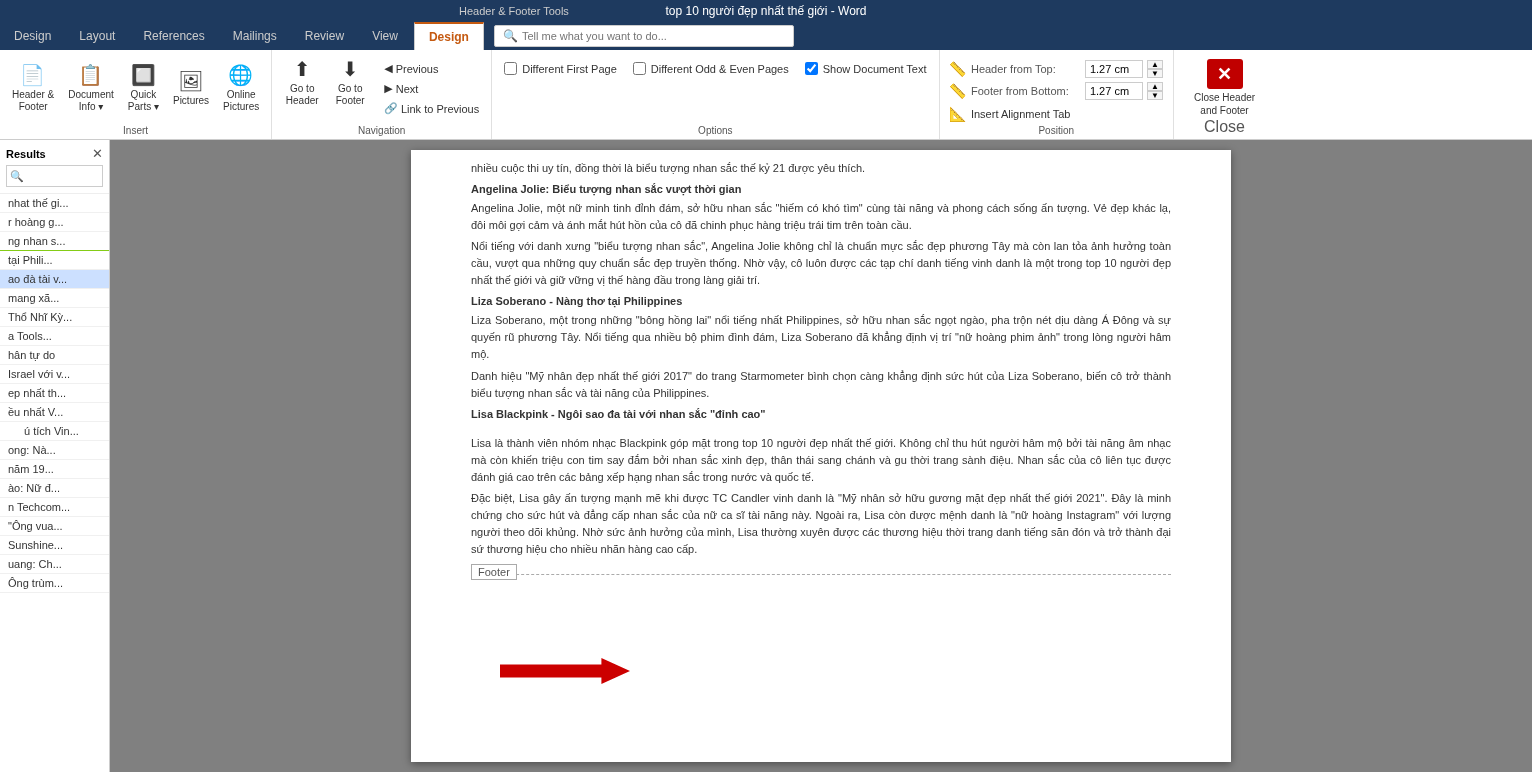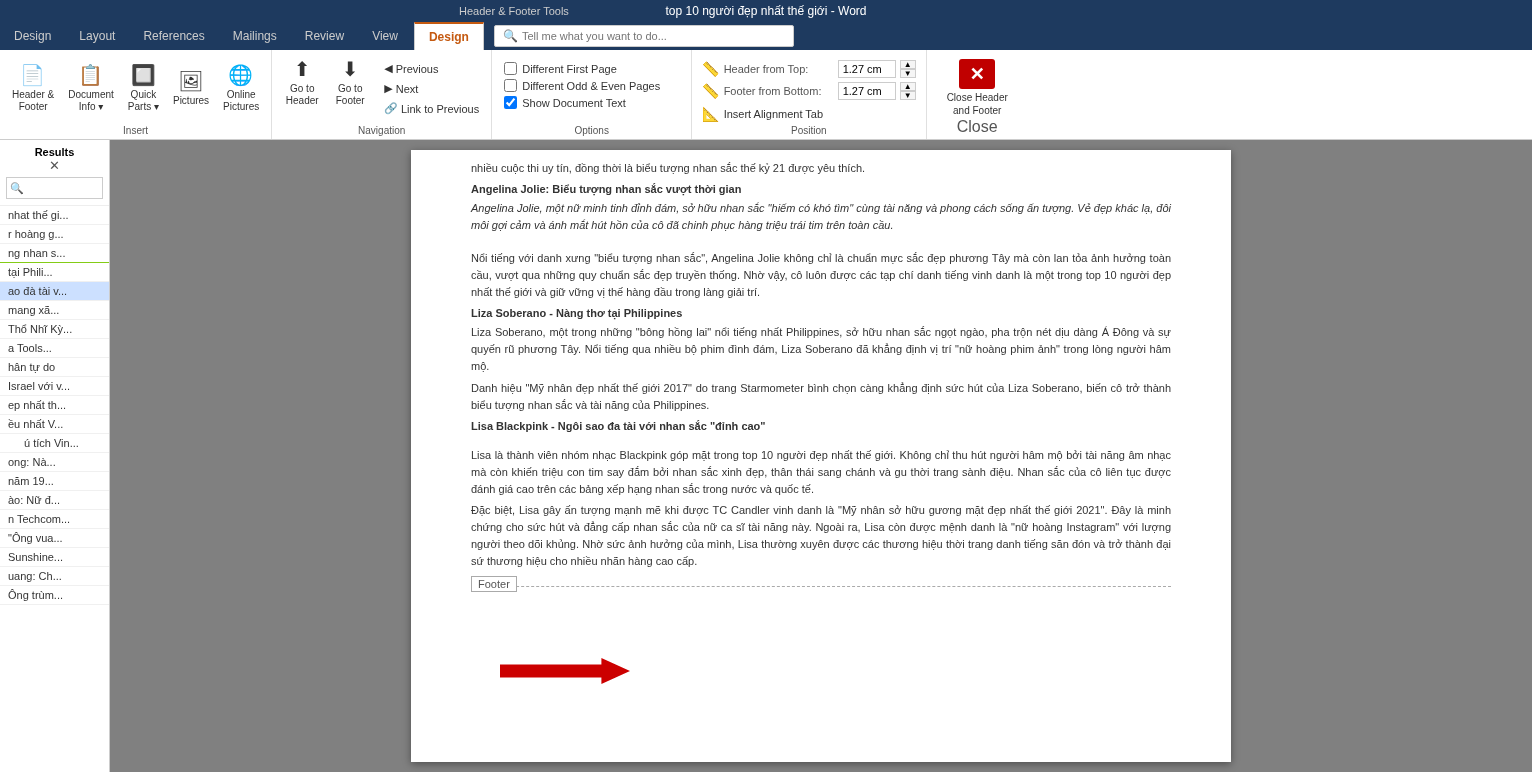--- a/index.html
+++ b/index.html
@@ -97,21 +97,21 @@
         <div style="display:flex; align-items:center; gap:3px; font-size:11px; cursor:pointer; padding:2px 4px; border-radius:2px; color:#333; white-space:nowrap;">
           <span style="font-size:11px;">🔗</span>
           <span>Link to Previous</span>
         </div>
       </div>
     </div>
     <div style="position:absolute; bottom:3px; left:0; right:0; text-align:center; font-size:10px; color:#555;">Navigation</div>
   </div>
 
   <div style="border-right:1px solid #e0e0e0; padding:4px 12px 18px 12px; display:flex; flex-direction:column; position:relative; min-width:200px;">
-    <div style="display:flex; flex-direction:column; gap:4px; padding-top:8px;">
+    <div style="display:flex; gap:16px; padding-top:8px;align-items:flex-end;">
       <label style="display:flex; align-items:center; gap:5px; font-size:11px; cursor:pointer; color:#333; white-space:nowrap;">
         <input type="checkbox" style="width: 13px; height: 13px;">
         <span>Different First Page</span>
       </label>
       <label style="display:flex; align-items:center; gap:5px; font-size:11px; cursor:pointer; color:#333; white-space:nowrap;">
         <input type="checkbox" style="width: 13px; height: 13px;">
         <span>Different Odd &amp; Even Pages</span>
       </label>
       <label style="display:flex; align-items:center; gap:5px; font-size:11px; cursor:pointer; color:#333; white-space:nowrap;">
         <input type="checkbox" style="width: 13px; height: 13px;" checked="">
@@ -155,21 +155,21 @@
       <div style="font-size:10px; color:#333; text-align:center; line-height:1.3;">Close Header<br>and Footer</div>
     </div>
     <div style="position:absolute; bottom:3px; left:0; right:0; text-align:center; font-size:16px; color:#555;">Close</div>
   </div>
 </div>
 
 <div style="display:flex; height:calc(772px - 22px - 28px - 90px); overflow:hidden;">
 
   <div style="width:110px; background:white; border-right:1px solid #ccc; display:flex; flex-direction:column; overflow:hidden;">
     <div style="padding:6px; border-bottom:1px solid #eee;">
-      <div style="display:flex; align-items:center; justify-content:space-between; margin-bottom:4px;flex-direction:column;">
+      <div style="display:flex; align-items:center; justify-content:space-between; margin-bottom:4px;">
         <span style="font-size:11px; font-weight:600;">Results</span>
         <span style="cursor:pointer; font-size:13px; color:#555;">✕</span>
       </div>
       <div style="display:flex; width:100%; height:22px; border:1px solid #ccc; align-items:center;">
         <span style="padding:0 3px; color:#777; font-size:11px;">🔍</span>
         <input type="text" style="width: calc(100% - 24px); border: none; outline: none; font-size: 11px;">
       </div>
     </div>
     <div style="overflow-y:auto; flex:1;">
       <div style="padding:3px 8px; font-size:11px; color:#333; cursor:pointer; border-bottom:1px solid #f0f0f0; white-space:nowrap; overflow:hidden; text-overflow:ellipsis;">nhat thế gi...</div>
@@ -202,21 +202,21 @@
       <div style="width:130px; height:26px; background:#cc0000; clip-path: polygon(0 25%, 78% 25%, 78% 0%, 100% 50%, 78% 100%, 78% 75%, 0 75%);"></div>
     </div>
 
     <div style="background:white; width:820px; min-height:560px; box-shadow:0 2px 8px rgba(0,0,0,0.4); position:relative; padding:10px 60px 0 60px;">
       <div style="font-size:11px; color:#333; line-height:1.55;">
 
         <p style="text-align:justify; margin-bottom:4px;">nhiều cuộc thi uy tín, đồng thời là biểu tượng nhan sắc thế kỷ 21 được yêu thích.</p>
 
         <p style="font-weight:bold; margin-bottom:2px;">Angelina Jolie: Biểu tượng nhan sắc vượt thời gian</p>
 
-        <p style="text-align:justify; margin-bottom:16px;font-style:italic;">Angelina Jolie, một nữ minh tinh đỉnh đám, sở hữu nhan sắc "hiếm có khó tìm" cùng tài năng và phong cách sống ấn tượng. Vẻ đẹp khác lạ, đôi môi gợi cảm và ánh mắt hút hồn của cô đã chinh phục hàng triệu trái tim trên toàn cầu.</p>
+        <p style="text-align:justify; margin-bottom:4px;">Angelina Jolie, một nữ minh tinh đỉnh đám, sở hữu nhan sắc "hiếm có khó tìm" cùng tài năng và phong cách sống ấn tượng. Vẻ đẹp khác lạ, đôi môi gợi cảm và ánh mắt hút hồn của cô đã chinh phục hàng triệu trái tim trên toàn cầu.</p>
 
         <p style="text-align:justify; margin-bottom:4px;">Nổi tiếng với danh xưng "biểu tượng nhan sắc", Angelina Jolie không chỉ là chuẩn mực sắc đẹp phương Tây mà còn lan tỏa ảnh hưởng toàn cầu, vượt qua những quy chuẩn sắc đẹp truyền thống. Nhờ vậy, cô luôn được các tạp chí danh tiếng vinh danh là một trong top 10 người đẹp nhất thế giới và giữ vững vị thế hàng đầu trong làng giải trí.</p>
 
         <p style="font-weight:bold; margin-bottom:2px;">Liza Soberano - Nàng thơ tại Philippines</p>
 
         <p style="text-align:justify; margin-bottom:4px;">Liza Soberano, một trong những "bông hồng lai" nổi tiếng nhất Philippines, sở hữu nhan sắc ngọt ngào, pha trộn nét dịu dàng Á Đông và sự quyến rũ phương Tây. Nổi tiếng qua nhiều bộ phim đình đám, Liza Soberano đã khẳng định vị trí "nữ hoàng phim ảnh" trong lòng người hâm mộ.</p>
 
         <p style="text-align:justify; margin-bottom:4px;">Danh hiệu "Mỹ nhân đẹp nhất thế giới 2017" do trang Starmometer bình chọn càng khẳng định sức hút của Liza Soberano, biến cô trở thành biểu tượng nhan sắc và tài năng của Philippines.</p>
 
         <p style="font-weight:bold; margin-bottom:12px;">Lisa Blackpink - Ngôi sao đa tài với nhan sắc "đỉnh cao"</p>

